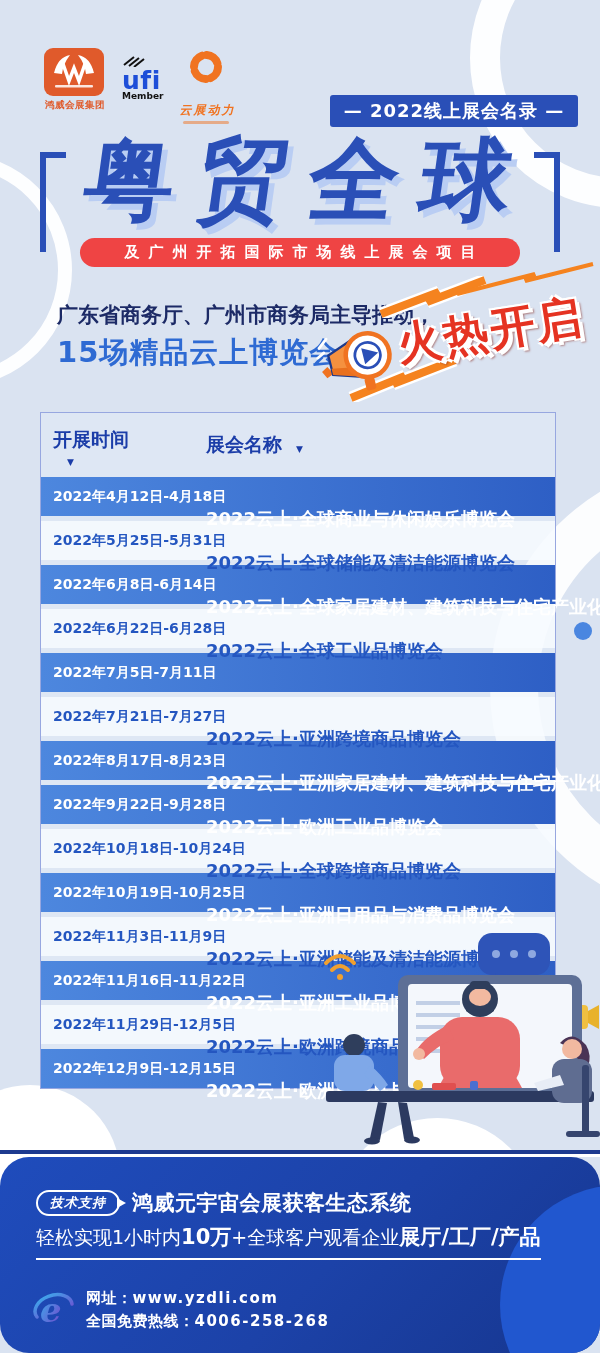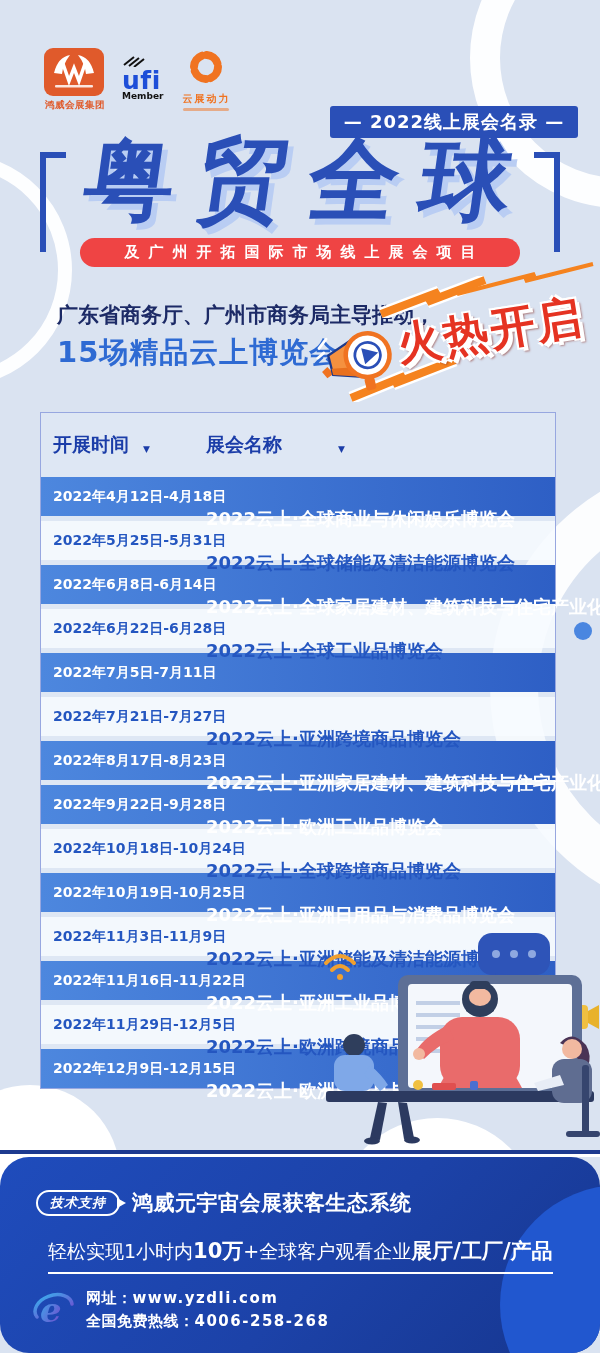--- a/index.html
+++ b/index.html
@@ -18,25 +18,25 @@
 
   
   .logos { position:absolute; left:44px; top:48px; display:flex; align-items:flex-start; gap:16px; z-index:4; }
   .logo-hw { width:62px; text-align:center; }
   .logo-hw-box { width:60px; height:48px; background:#e05a2b; border-radius:9px; display:flex; align-items:center; justify-content:center; }
   .logo-hw-label { margin-top:3px; font-size:9.5px; font-weight:700; color:#e05a2b; letter-spacing:.5px; white-space:nowrap; }
   .logo-ufi { text-align:left; padding-top:4px; }
   .logo-ufi-word { font-size:25px; font-weight:800; color:#1d4ed8; line-height:20px; letter-spacing:.5px; }
   .logo-ufi-member { font-size:9px; font-weight:700; color:#111; }
   .logo-yz { width:54px; text-align:center; }
-  .logo-yz-label { margin-top:2px; font-size:10px; font-weight:700; color:#f07321; letter-spacing:2px; white-space:nowrap; }
+  .logo-yz-label { margin-top:12px; font-size:12px; font-weight:700; color:#f07321; letter-spacing:2px; white-space:nowrap;font-style:italic; }
   .micro-bar { height:3px; margin-top:2px; border-radius:2px; background:rgba(224,90,43,.55); }
 
   
-  .catalog-badge { position:absolute; left:330px; top:106px; width:248px; height:32px; background:#2a4fb7; border-radius:3px; color:#fff; font-size:18px; font-weight:700; display:flex; align-items:center; justify-content:center; letter-spacing:1px; z-index:4; }
+  .catalog-badge { position:absolute; left:330px; top:95px; width:248px; height:32px; background:#2a4fb7; border-radius:3px; color:#fff; font-size:18px; font-weight:700; display:flex; align-items:center; justify-content:center; letter-spacing:1px; z-index:4; }
 
   
   .title { position:absolute; left:0; top:120px; width:600px; text-align:center; font-size:90px; font-weight:900; color:#2a4fb7; letter-spacing:22px; transform:skewX(-8deg); text-shadow:6px 6px 0 #b9cdf3; white-space:nowrap; z-index:4; text-indent:18px; }
   .bracket { position:absolute; width:26px; height:100px; z-index:4; }
   .bracket-left { left:40px; top:152px; border-left:6px solid #2a4fb7; border-top:6px solid #2a4fb7; }
   .bracket-right { left:534px; top:152px; border-right:6px solid #2a4fb7; border-top:6px solid #2a4fb7; }
   .subtitle-pill { position:absolute; left:80px; top:238px; width:440px; height:29px; background:#ef4444; border-radius:15px; color:#fff; font-size:15px; font-weight:700; letter-spacing:9px; display:flex; align-items:center; justify-content:center; z-index:5; text-indent:9px; }
 
   
   .promo-line1 { position:absolute; left:57px; top:301px; font-size:21px; color:#1c2a66; z-index:4; white-space:nowrap; }
@@ -47,43 +47,43 @@
   .bolt { position:absolute; z-index:4; }
   .bolt-top { left:377px; top:276px; }
   .bolt-bottom { left:347px; top:356px; }
   .bolt-long { left:455px; top:262px; }
   .stamp { position:absolute; left:396px; top:300px; width:200px; font-size:45px; font-weight:900; color:#e53322; letter-spacing:2px; transform:rotate(-9deg); z-index:5; white-space:nowrap;
     text-shadow:-2px -2px 0 #fff, 2px -2px 0 #fff, -2px 2px 0 #fff, 2px 2px 0 #fff, 4px 4px 0 #fff, 5px 5px 2px rgba(130,30,20,.5); }
 
   
   .expo-table { position:absolute; left:40px; top:412px; width:516px; z-index:2; border:1px solid #97a7e0; background:rgba(230,237,248,.35); }
   .thead { height:64px; display:flex; align-items:center; color:#1b3da8; font-size:19px; font-weight:900; }
-  .th-date { width:165px; padding-left:12px; flex-shrink:0; display:flex; align-items:center; }
-  .th-name { flex:1; display:flex; align-items:center;gap:42px; }
+  .th-date { width:165px; padding-left:12px; flex-shrink:0; display:flex; align-items:flex-start;flex-direction:column; }
+  .th-name { flex:1; display:flex; align-items:center; }
   .sort-arrow { font-size:9px; margin-left:14px; transform:translateY(4px); color:#1b3da8; }
   .trow { height:39px; margin-bottom:5px; display:flex; align-items:center; }
   .trow:last-child { margin-bottom:0; }
   .trow.blue { background:linear-gradient(90deg,#4d87de,#2e5fc5); color:#fff; }
   .trow.light { background:rgba(248,251,255,.82); color:#2456c0; }
   .cell-date { width:165px; padding-left:12px; flex-shrink:0; font-size:14px; font-weight:900; white-space:nowrap; }
   .cell-name { flex:1; font-size:18px; font-weight:800; white-space:nowrap;margin-top:44px; }
 
   
   .illustration { position:absolute; left:320px; top:925px; width:280px; height:220px; z-index:3; pointer-events:none; }
 
   
   .sep-navy { position:absolute; left:0; top:1150px; width:600px; height:4px; background:#1d3a8f; z-index:5; }
   .sep-white { position:absolute; left:0; top:1154px; width:600px; height:3px; background:#fff; z-index:5; }
   .footer { position:absolute; left:0; top:1157px; width:600px; height:196px; background:linear-gradient(135deg,#1f4cbc 0%,#1c42a8 55%,#16368f 100%); overflow:hidden; z-index:6;border-radius:29px; }
   .footer-circle { position:absolute; left:500px; top:28px; width:240px; height:240px; border-radius:50%; background:#2157cf; }
   .support-row { position:absolute; left:36px; top:32px; display:flex; align-items:center; gap:12px; }
   .support-badge { position:relative; border:2px solid #fff; border-radius:14px; padding:2px 12px; color:#fff; font-size:13px; font-weight:900; font-style:italic; letter-spacing:1px; }
   .support-badge::after { content:""; position:absolute; right:-8px; top:50%; margin-top:-5px; width:0; height:0; border-top:5px solid transparent; border-bottom:5px solid transparent; border-left:9px solid #fff; }
   .system-name { color:#fff; font-size:21px; font-weight:900; letter-spacing:.5px; white-space:nowrap; }
-  .promise { position:absolute; left:36px; top:80px; color:#fff; font-size:19px; font-weight:500; padding-bottom:7px; border-bottom:2px solid #fff; white-space:nowrap;margin-left:12px; }
+  .promise { position:absolute; left:36px; top:66px; color:#fff; font-size:19px; font-weight:500; padding-bottom:7px; border-bottom:2px solid #fff; white-space:nowrap; }
   .promise .b { font-weight:900; font-size:21px; }
   .contact { position:absolute; left:33px; top:130px; display:flex; align-items:center; gap:11px; }
   .contact-lines { color:#fff; font-size:15px; font-weight:700; line-height:1.55; letter-spacing:.5px; }
   .contact-lines .val { font-weight:800; letter-spacing:1.5px; }
 </style>
 </head>
 <body>
 
 <div class="poster">
 

